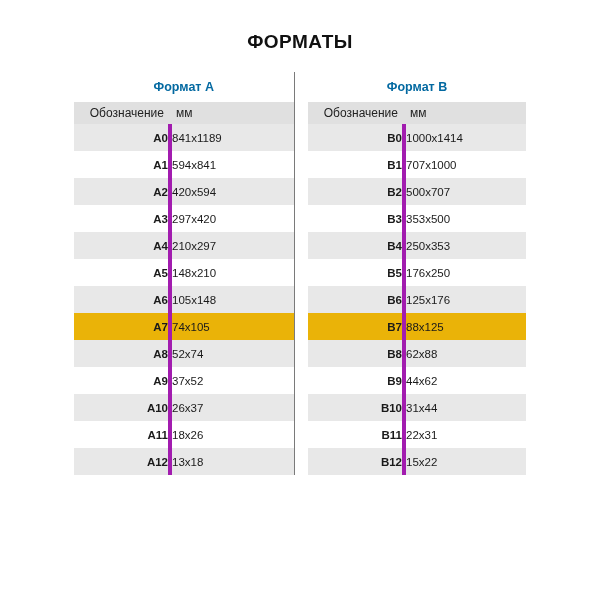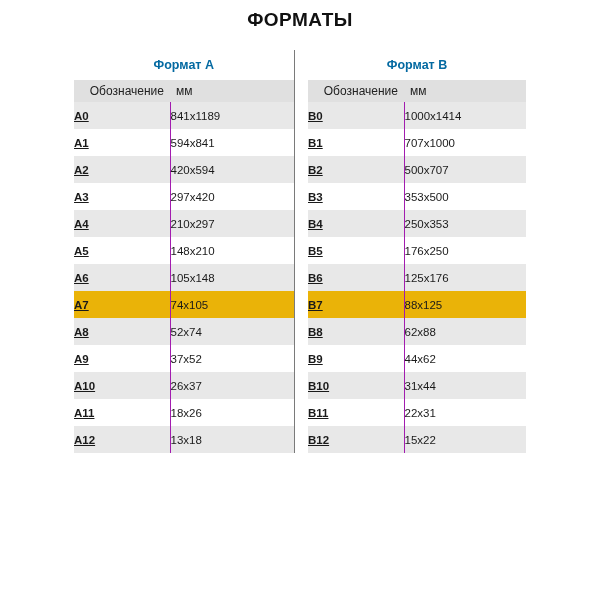--- a/index.html
+++ b/index.html
@@ -16,21 +16,21 @@
   }
   .page {
     width: 600px;
     height: 600px;
     position: relative;
     box-sizing: border-box;
     padding: 0;
   }
   .title-block {
     text-align: center;
-    padding-top: 6px;
+    padding-top: 28px;
   }
   .title-line {
     font-size: 19px;
     font-weight: bold;
     letter-spacing: 0.5px;
     line-height: 28px;
     color: #111111;
   }
   .table-wrap {
     margin: 16px auto 0 auto;
@@ -68,44 +68,44 @@
   .sub-head td.val {
     text-align: left;
     padding-left: 6px;
   }
   tr.row td {
     height: 27px;
     font-size: 11.5px;
     vertical-align: middle;
   }
   td.code {
+    text-align: right;
     padding-right: 6px;
     font-weight: bold;
     font-size: 11.5px;
-    text-decoration: underline;
   }
   td.size {
     text-align: left;
     padding-left: 6px;
     font-size: 11.5px;
   }
   .shade td { background: #e8e8e8; }
   .plain td { background: #ffffff; }
   .hl td { background: #eab308; }
   .divider {
     width: 14px;
     background: #ffffff !important;
     border-left: 1px solid #7a7a7a;
   }
   .colA-code { width: 96px; }
   .colA-size { width: 124px; }
   .colB-code { width: 96px; }
   .colB-size { width: 122px; }
   .vline-cell {
-    border-left: 1px solid #a21caf;
+    border-left: 4px solid #a21caf;
   }
   .grp-head td.divider { border-left: 1px solid #7a7a7a; }
 </style>
 </head>
 <body>
 
 <div class="page">
 
   <div class="title-block">
     <div class="title-line">ФОРМАТЫ</div>

